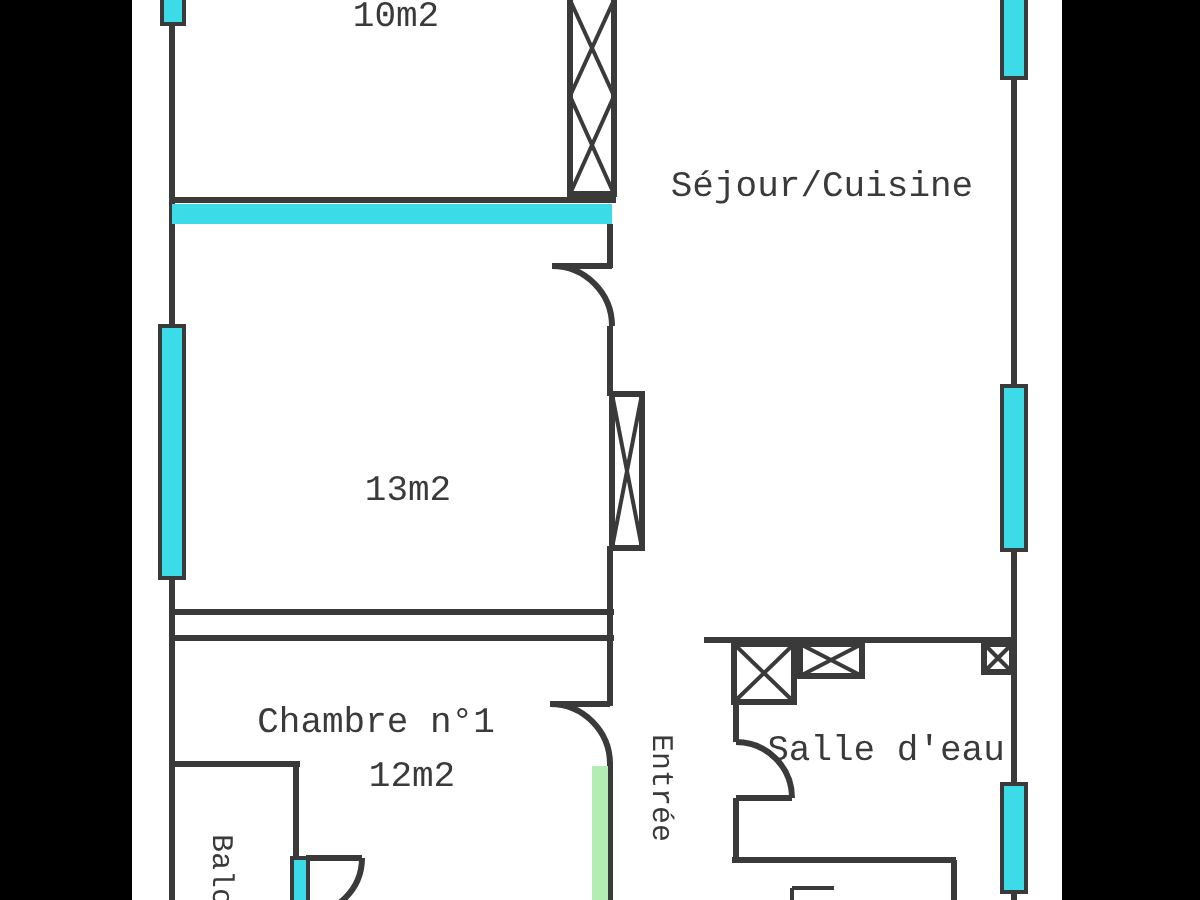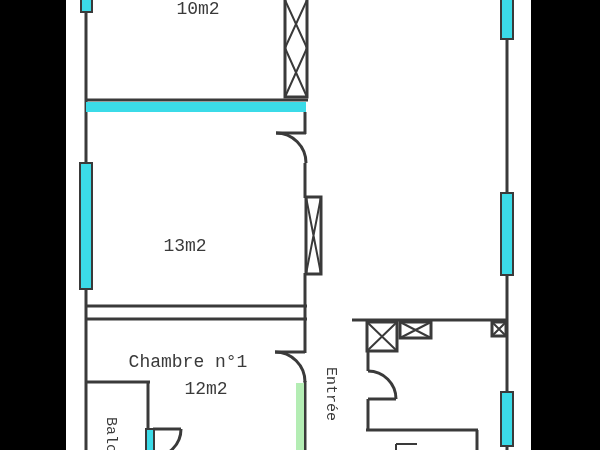--- a/index.html
+++ b/index.html
@@ -112,26 +112,28 @@
       </g>
       <g>
         <rect class="hatch" x="492" y="322" width="14" height="14"></rect>
         <path class="hatchx" d="M492,322 L506,336 M506,322 L492,336"></path>
       </g>
     </g>
   </svg>
 
   <div class="lbl" style="left:198px;top:9px;">10m2</div>
 
+  <div class="lbl" style="left:411px;top:94px;">Séjour/Cuisine</div>
 
-  <div class="lbl" style="left:185px;top:246px;">13m2</div>
+  <div class="lbl" style="left:204px;top:246px;">13m2</div>
 
   <div class="lbl" style="left:188px;top:362px;">Chambre n°1</div>
   <div class="lbl" style="left:206px;top:389px;">12m2</div>
 
+  <div class="lbl" style="left:443px;top:376px;">Salle d'eau</div>
 
   <div class="lbl rot" style="left:330px;top:394px;">Entrée</div>
 
   <div class="lbl rot" style="left:110px;top:444px;">Balcon</div>
 
   <div class="band left"></div>
   <div class="band right"></div>
 </div>
 
 </body></html>

